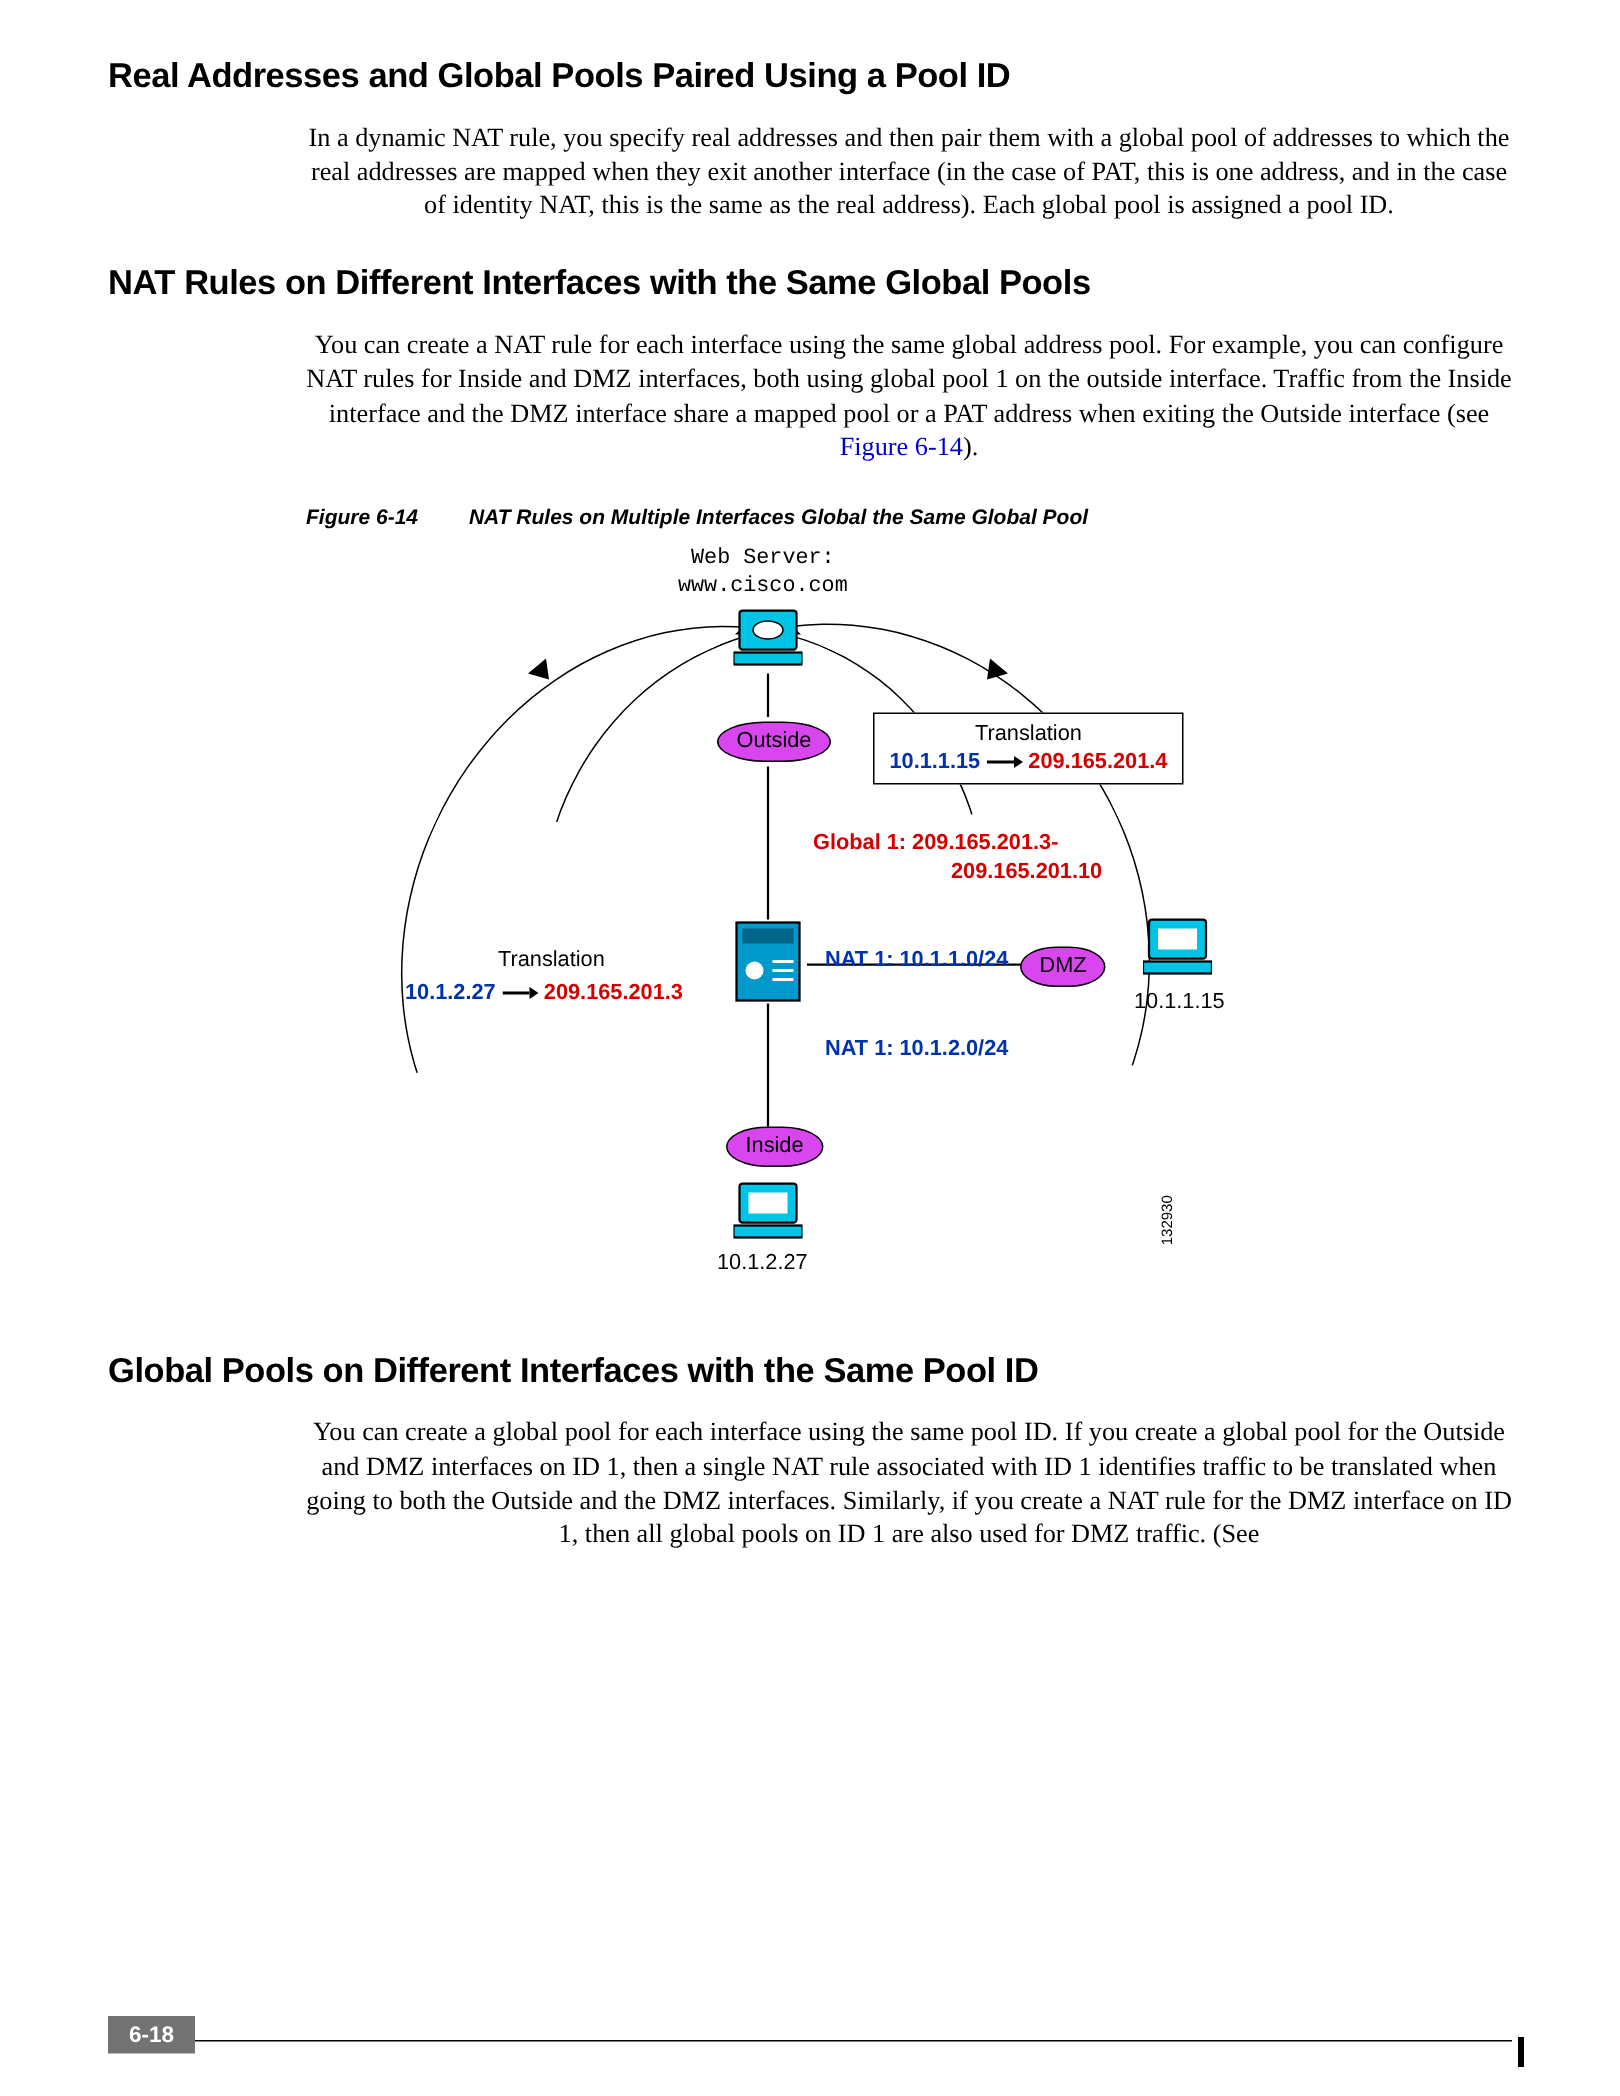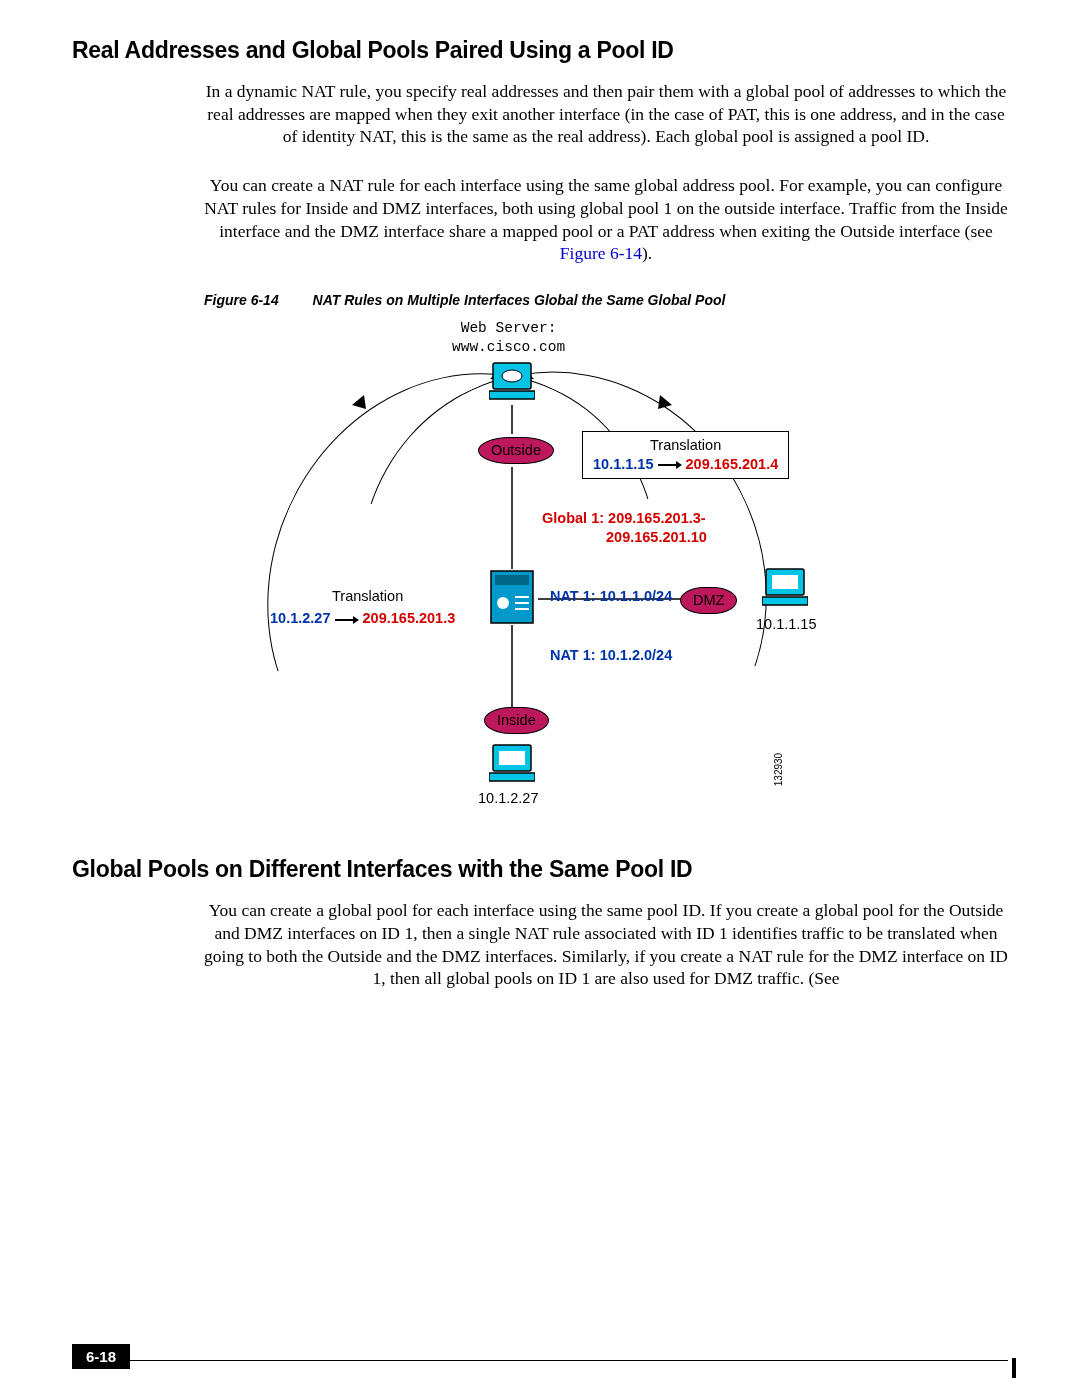--- a/index.html
+++ b/index.html
@@ -98,21 +98,21 @@
   }
   .red { color: #d40000; font-weight: bold; }
   .blue { color: #0033aa; font-weight: bold; }
   .cloud {
     position: absolute;
     font-family: Arial, Helvetica, sans-serif;
     font-size: 14.5px;
     padding: 3px 12px;
     border: 1.5px solid #000;
     border-radius: 50% / 60%;
-    background: #be185d;
+    background: #d946ef;
     text-align: center;
   }
   .comp {
     position: absolute;
     width: 46px; height: 42px;
   }
   .comp svg { width: 100%; height: 100%; }
   .asa {
     position: absolute;
     width: 46px; height: 56px;
@@ -139,21 +139,21 @@
     position: absolute; left: 0; top: -8px;
     width: 9px; height: 9px; background:#000;
   }
   .footer-title {
     font-family: Arial, Helvetica, sans-serif;
     font-size: 12.5px; font-weight: bold;
     margin-left: 60px;
   }
   .page-badge {
     position: absolute; left: 0; bottom: -4px;
-    background: #000000; color: #fff;
+    background: #737373; color: #fff;
     font-family: Arial, Helvetica, sans-serif;
     font-weight: bold; font-size: 15px;
     padding: 3px 14px;
   }
   .footer-bar {
     position: absolute; right: -8px; top: -2px;
     width: 4px; height: 20px; background:#000;
   }
   .arrow {
     display:inline-block; width:24px; height:10px;
@@ -162,20 +162,21 @@
 </style>
 </head>
 <body>
 
 <div class="page">
 
 
   <h2 class="sect">Real Addresses and Global Pools Paired Using a Pool ID</h2>
   <p class="body-p">In a dynamic NAT rule, you specify real addresses and then pair them with a global pool of addresses to which the real addresses are mapped when they exit another interface (in the case of PAT, this is one address, and in the case of identity NAT, this is the same as the real address). Each global pool is assigned a pool ID.</p>
 
+  <h2 class="sect">NAT Rules on Different Interfaces with the Same Global Pools</h2>
   <p class="body-p">
     <span>You can create a NAT rule for each interface using the same global address pool. For example, you can configure NAT rules for Inside and DMZ interfaces, both using global pool 1 on the outside interface. Traffic from the Inside interface and the DMZ interface share a mapped pool or a PAT address when exiting the Outside interface (see </span>
     <span class="xref">Figure 6-14</span><span>).</span>
   </p>
 
   <div class="fig-cap">
     <span class="fignum">Figure 6-14</span>
     <span>NAT Rules on Multiple Interfaces Global the Same Global Pool</span>
   </div>
 
@@ -218,21 +219,21 @@
         <svg class="arrow" viewBox="0 0 24 10">
             <line x1="0" y1="5" x2="18" y2="5" stroke="#000" stroke-width="2"></line>
             <polygon points="18,1 24,5 18,9" fill="#000"></polygon>
           </svg>
         <span class="red">209.165.201.4</span>
       </div>
     </div>
 
     <div class="dlabel red" style="left:290px; top:190px; text-align:left;">
       <div>Global 1: 209.165.201.3-</div>
-      <div style="margin-left:64px;">209.165.201.10</div>
+      <div style="margin-left:92px;">209.165.201.10</div>
     </div>
 
     <div class="asa" style="left:237px; top:250px;">
       <svg viewBox="0 0 46 56">
         <rect x="2" y="2" width="42" height="52" fill="#0099cc" stroke="#000" stroke-width="1.5"></rect>
         <rect x="6" y="6" width="34" height="10" fill="#006688"></rect>
         <circle cx="14" cy="34" r="6" fill="#fff"></circle>
         <line x1="26" y1="28" x2="40" y2="28" stroke="#fff" stroke-width="2"></line>
         <line x1="26" y1="34" x2="40" y2="34" stroke="#fff" stroke-width="2"></line>
         <line x1="26" y1="40" x2="40" y2="40" stroke="#fff" stroke-width="2"></line>

